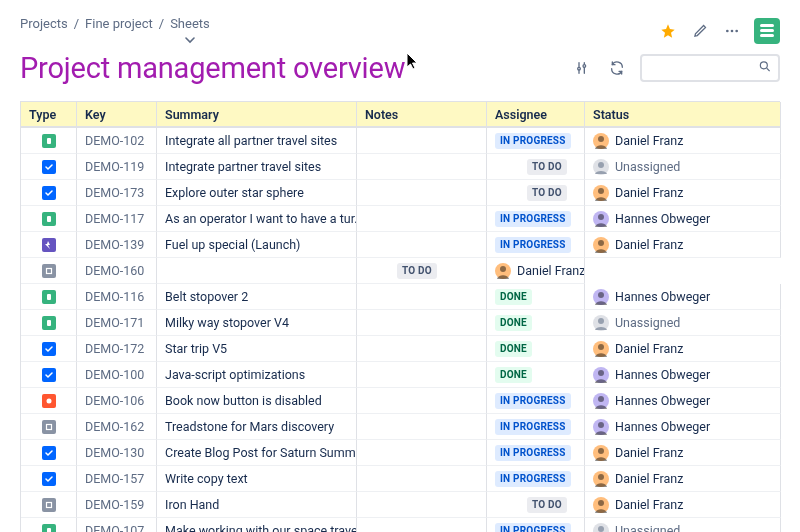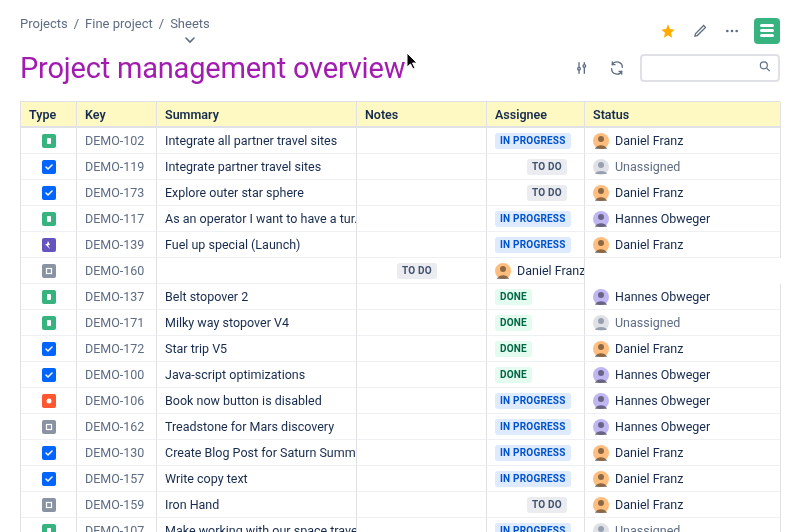--- a/index.html
+++ b/index.html
@@ -327,21 +327,21 @@
     </div>
         </div>
         <div class="row">
     <div class="cell type">
             <span class="type-icon type-story">
               <svg viewBox="0 0 8 8">
                 <rect x="2" y="1" width="4" height="6" rx="1" fill="#fff"></rect>
               </svg>
             </span>
           </div>
-    <div class="cell key">DEMO-137</div>
+    <div class="cell key">DEMO-116</div>
     <div class="cell summary">Belt stopover 2</div>
     <div class="cell"></div>
     <div class="cell">
       <span class="badge st-done">DONE</span>
     </div>
     <div class="cell">
       <span class="assignee ">
         <span class="avatar av-2">
                 <svg viewBox="0 0 16 16">
                   <circle cx="8" cy="6" r="3" fill="rgba(0,0,0,0.45)"></circle>

